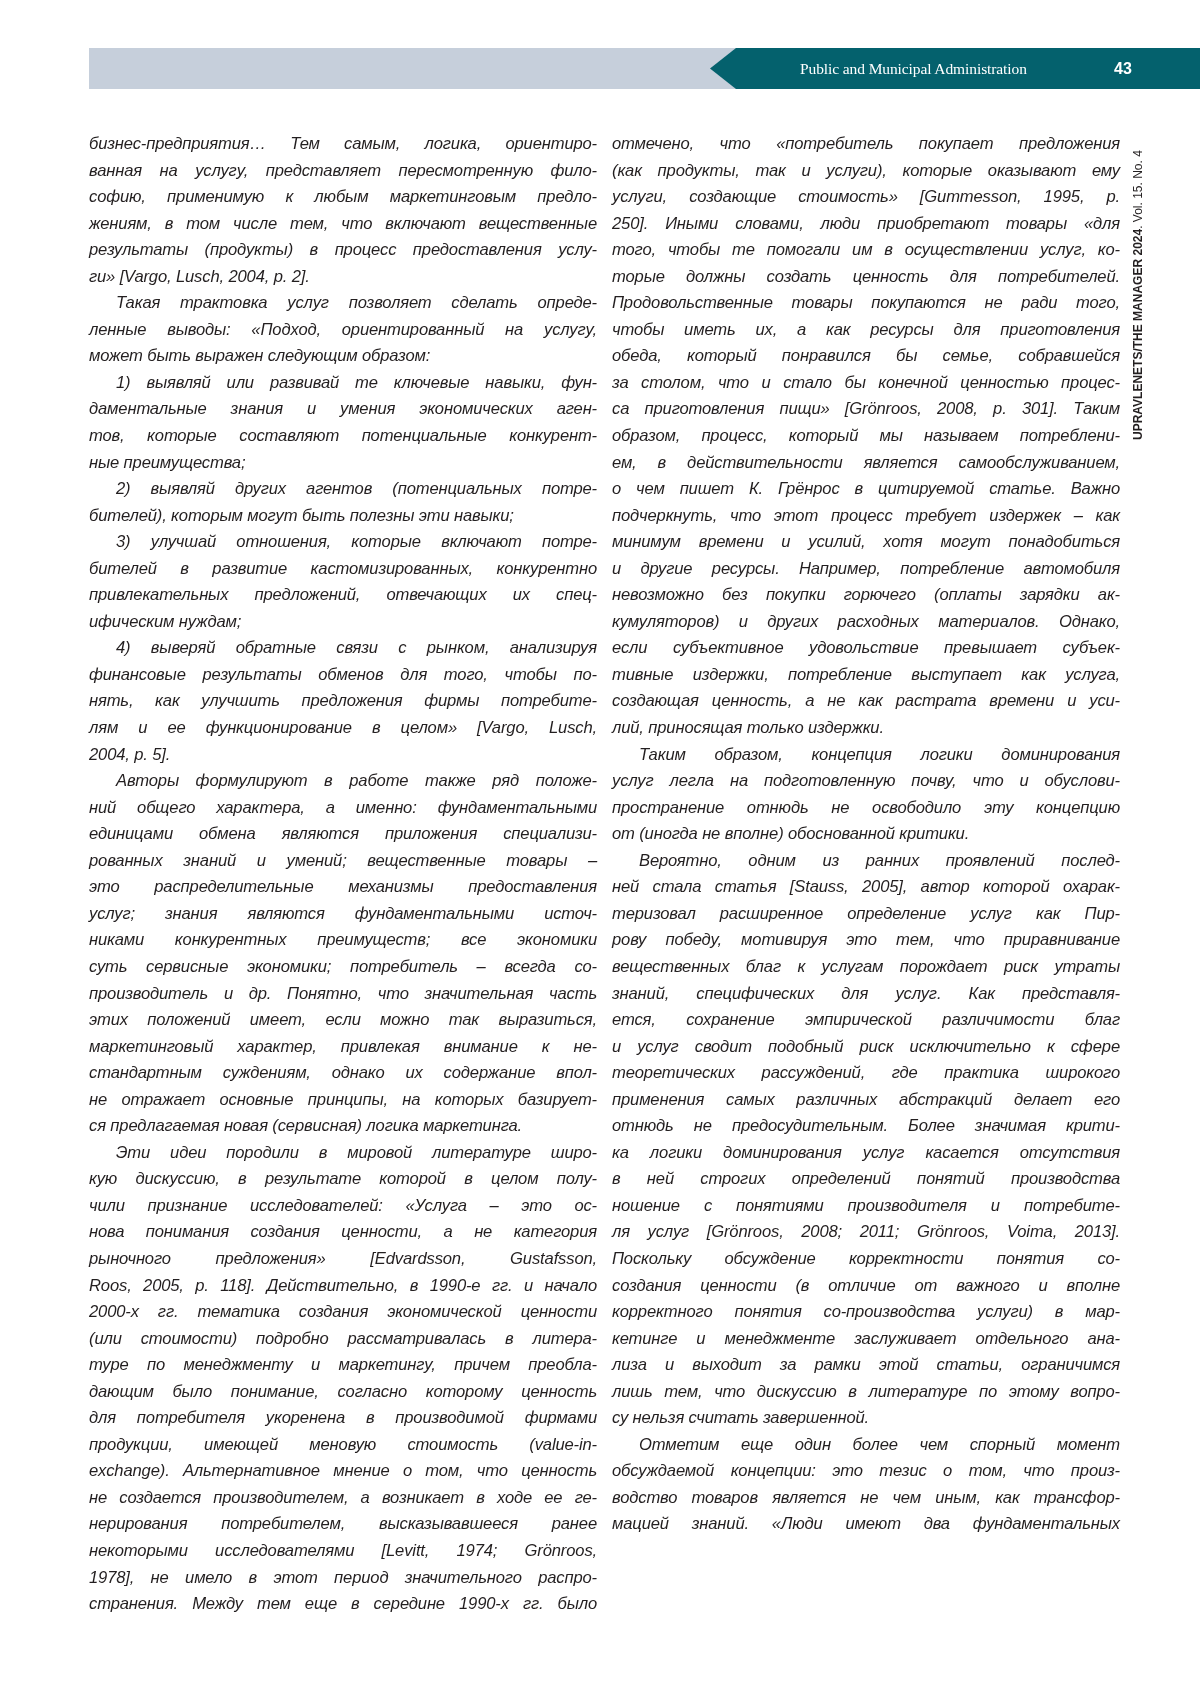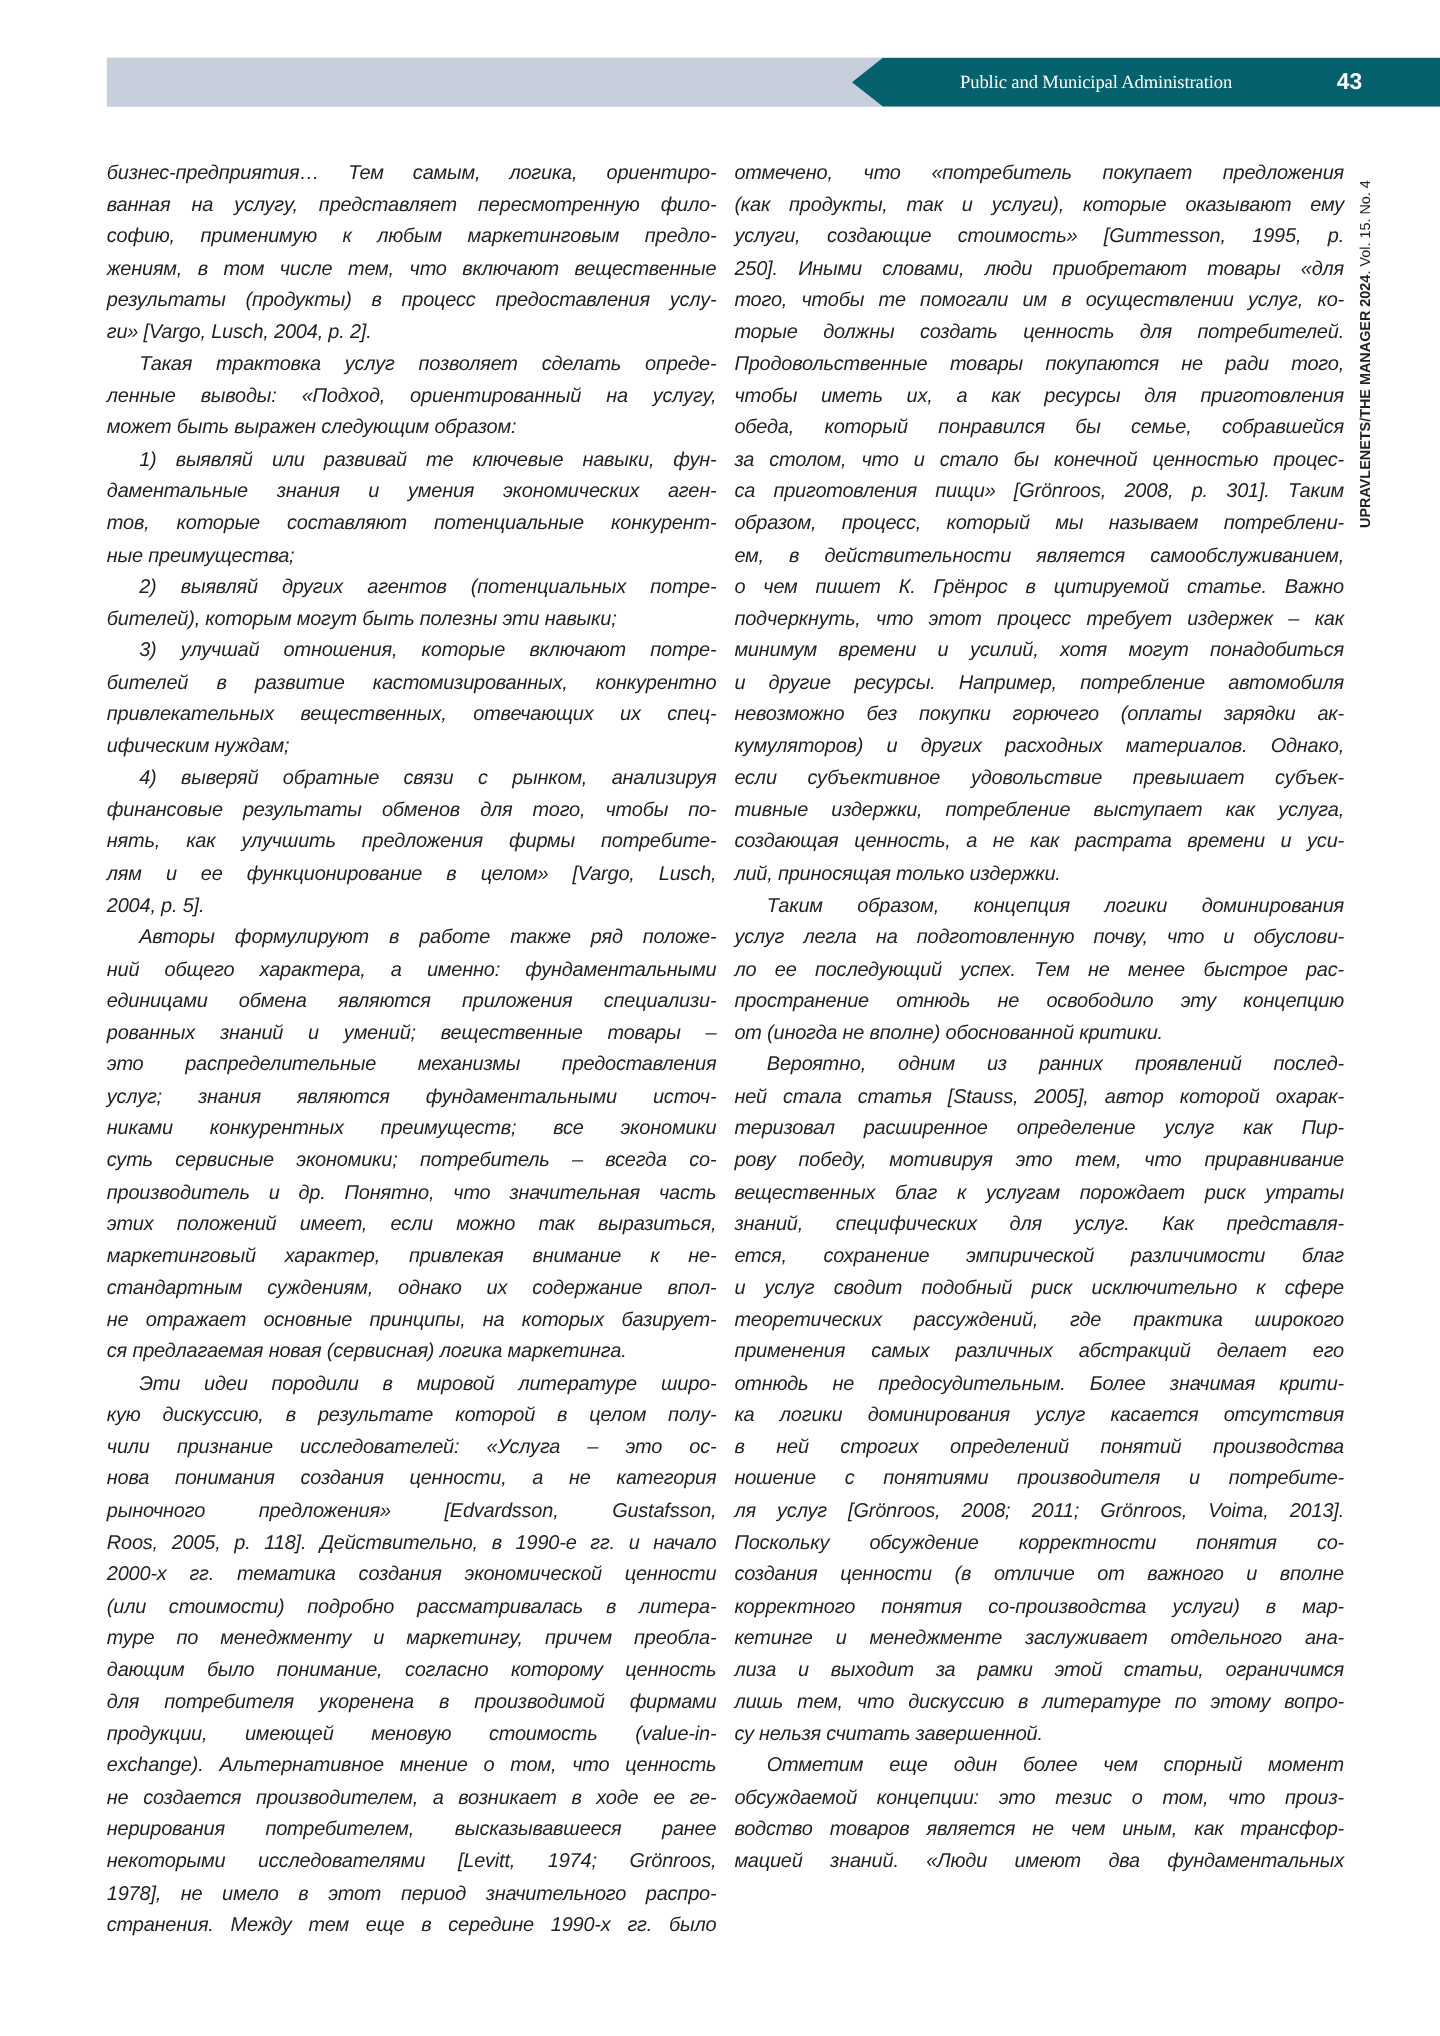--- a/index.html
+++ b/index.html
@@ -4,21 +4,21 @@
   <style>
     html, body { margin: 0; padding: 0; background: #ffffff; }
     body { width: 1200px; height: 1697px; position: relative; overflow: hidden;
            font-family: "DejaVu Sans", "Liberation Sans", sans-serif; color: #231f20; }
     .header-bar { position: absolute; left: 89px; top: 48px; width: 1111px; height: 41px; background: #c6cfdb; }
     .header-band { position: absolute; left: 710px; top: 48px; width: 490px; height: 41px; background: #04616d;
                    clip-path: polygon(26px 0, 100% 0, 100% 100%, 26px 100%, 0 50%); }
     .header-title { position: absolute; left: 800px; top: 48px; height: 41px; line-height: 41px;
                     font-family: Liberation Serif, serif; font-size: 15.5px; color: #ffffff; letter-spacing: -0.1px; }
     .page-number { position: absolute; left: 1114px; top: 48px; height: 55px; line-height: 41px;
-                   font-family: "Liberation Sans", sans-serif; font-weight: bold; font-size: 19px; color: #ffffff; }
+                   font-family: "Liberation Sans", sans-serif; font-weight: bold; font-size: 16px; color: #ffffff; }
     .side-label { position: absolute; left: 1128px; top: 440px; width: 360px; height: 20px;
                   transform-origin: 0 0; transform: rotate(-90deg);
                   font-family: "Liberation Sans", sans-serif; font-size: 12px; line-height: 20px; color: #231f20; white-space: nowrap; }
     .side-label b { font-weight: bold; }
     .column { position: absolute; top: 131px; width: 508px; font-style: italic; }
     .col-left { left: 89px; }
     .col-right { left: 612px; }
     .line { display: block; height: 26.55px; line-height: 26.55px; font-size: 16.6px;
             text-align: justify; text-align-last: justify; white-space: nowrap; overflow: visible;
             font-family: "Liberation Sans", sans-serif; letter-spacing: -0.15px; }
@@ -46,21 +46,21 @@
     <span class="line">ленные выводы: «Подход, ориентированный на услугу,</span>
     <span class="line last">может быть выражен следующим образом:</span>
     <span class="line indent">1) выявляй или развивай те ключевые навыки, фун-</span>
     <span class="line">даментальные знания и умения экономических аген-</span>
     <span class="line">тов, которые составляют потенциальные конкурент-</span>
     <span class="line last">ные преимущества;</span>
     <span class="line indent">2) выявляй других агентов (потенциальных потре-</span>
     <span class="line last">бителей), которым могут быть полезны эти навыки;</span>
     <span class="line indent">3) улучшай отношения, которые включают потре-</span>
     <span class="line">бителей в развитие кастомизированных, конкурентно</span>
-    <span class="line">привлекательных вещественных, отвечающих их спец-</span>
+    <span class="line">привлекательных предложений, отвечающих их спец-</span>
     <span class="line last">ифическим нуждам;</span>
     <span class="line indent">4) выверяй обратные связи с рынком, анализируя</span>
     <span class="line">финансовые результаты обменов для того, чтобы по-</span>
     <span class="line">нять, как улучшить предложения фирмы потребите-</span>
     <span class="line">лям и ее функционирование в целом» [Vargo, Lusch,</span>
     <span class="line last">2004, p. 5].</span>
     <span class="line indent">Авторы формулируют в работе также ряд положе-</span>
     <span class="line">ний общего характера, а именно: фундаментальными</span>
     <span class="line">единицами обмена являются приложения специализи-</span>
     <span class="line">рованных знаний и умений; вещественные товары –</span>
@@ -112,21 +112,20 @@
     <span class="line">минимум времени и усилий,  хотя могут понадобиться</span>
     <span class="line">и другие ресурсы. Например, потребление автомобиля</span>
     <span class="line">невозможно без покупки горючего (оплаты зарядки ак-</span>
     <span class="line">кумуляторов) и других расходных материалов. Однако,</span>
     <span class="line">если субъективное удовольствие превышает субъек-</span>
     <span class="line">тивные издержки, потребление выступает как услуга,</span>
     <span class="line">создающая ценность, а не как растрата времени и уси-</span>
     <span class="line last">лий, приносящая только издержки.</span>
     <span class="line indent">Таким образом, концепция логики доминирования</span>
     <span class="line">услуг легла на подготовленную почву, что и обуслови-</span>
-    <span class="line">ло ее последующий успех. Тем не менее быстрое рас-</span>
     <span class="line">пространение отнюдь не освободило эту концепцию</span>
     <span class="line last">от (иногда не вполне) обоснованной критики.</span>
     <span class="line indent">Вероятно, одним из ранних проявлений послед-</span>
     <span class="line">ней стала статья [Stauss, 2005], автор которой охарак-</span>
     <span class="line">теризовал расширенное определение услуг как Пир-</span>
     <span class="line">рову победу, мотивируя это тем, что приравнивание</span>
     <span class="line">вещественных благ к услугам порождает риск утраты</span>
     <span class="line">знаний, специфических для услуг. Как представля-</span>
     <span class="line">ется, сохранение эмпирической различимости благ</span>
     <span class="line">и услуг сводит подобный риск исключительно к сфере</span>

